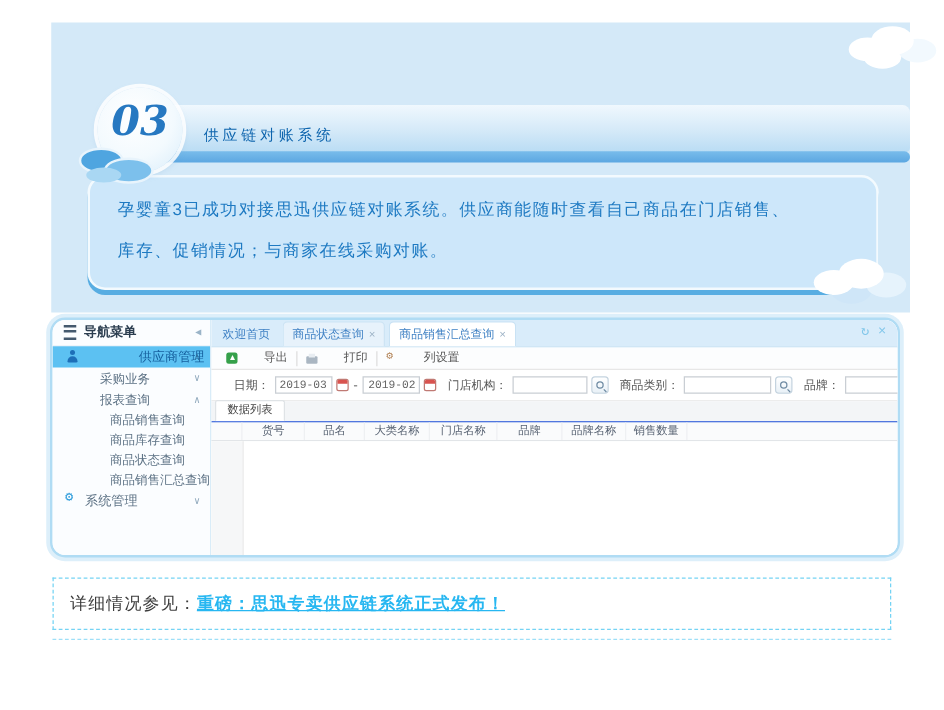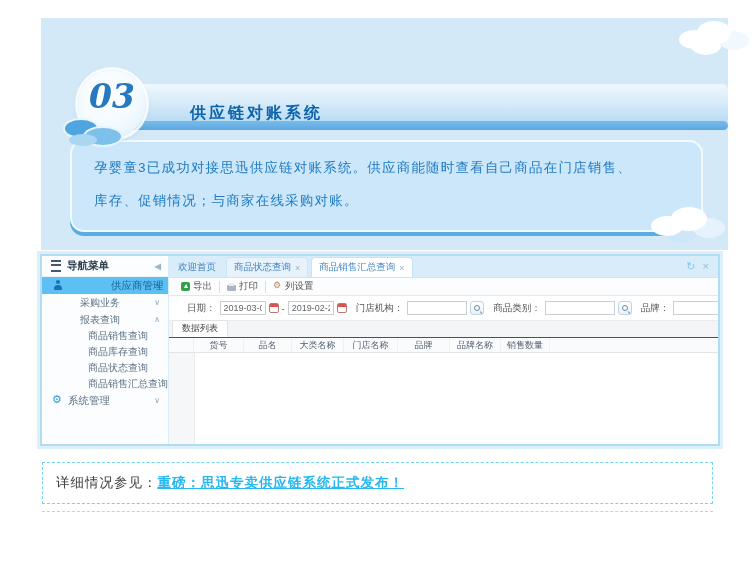--- a/index.html
+++ b/index.html
@@ -11,44 +11,44 @@
   .banner-bar{position:absolute;left:55px;top:66px;right:0;height:38px;
       background:linear-gradient(180deg,#f0f8fe 0%,#d4e9f8 55%,#b9dcf4 100%);
       border-radius:10px 6px 4px 20px;}
   .banner-strip{position:absolute;left:62px;top:103px;right:0;height:9px;
       background:linear-gradient(180deg,#79bceb,#5ca7e1);border-radius:5px;}
   .badge{position:absolute;left:37px;top:52px;width:68px;height:68px;border-radius:50%;
       background:radial-gradient(circle at 42% 35%,#ffffff 0%,#f3fafe 55%,#d8ecfa 100%);
       box-shadow:0 0 0 3px rgba(255,255,255,.85),0 2px 6px rgba(110,165,210,.4);z-index:3;}
   .badge-num{position:absolute;left:11px;top:7px;font-family:"DejaVu Serif",serif;
       font-style:italic;font-weight:bold;font-size:33px;color:#2678c1;}
-  .hero-title{position:absolute;left:122px;top:74px;font-size:16px;font-weight:bold;
-      color:#0d64ad;letter-spacing:3px;z-index:4;margin-left:27px;}
+  .hero-title{position:absolute;left:122px;top:74px;font-size:12px;font-weight:normal;
+      color:#0d64ad;letter-spacing:3px;z-index:4;}
   .wave{position:absolute;border-radius:50%;z-index:4;}
   .wave1{left:22px;top:100px;width:32px;height:17px;background:#4fa5e0;border:2px solid #e8f4fc;}
   .wave2{left:42px;top:108px;width:36px;height:17px;background:#7cc0ec;border:2px solid #e8f4fc;}
   .wave3{left:28px;top:116px;width:28px;height:12px;background:#a9d7f3;}
   .desc-box{position:absolute;left:29px;top:122px;width:633px;height:92px;box-sizing:border-box;
       background:#cde7fa;border:2px solid #f3fafe;border-radius:14px;
       box-shadow:0 4px 0 0 #58ade2;padding:9px 18px 0 22px;z-index:2;}
   .desc-box p{margin:0;font-size:13.5px;color:#1e7ac2;letter-spacing:1.2px;line-height:33px;}
   .cloud{position:absolute;}
   .cloud-tr{left:632px;top:-2px;width:80px;height:44px;z-index:5;}
   .cloud-tr::before{content:'';position:absolute;left:6px;top:14px;width:30px;height:19px;
       background:#fff;border-radius:50%;
       box-shadow:20px -7px 0 2px #ffffff,40px 1px 0 0 #f2f9fe,12px 6px 0 0 #ffffff;}
   .cloud-br{left:600px;top:182px;width:90px;height:50px;z-index:6;}
   .cloud-br::before{content:'';position:absolute;left:10px;top:16px;width:32px;height:20px;
       background:#fff;border-radius:50%;
       box-shadow:22px -7px 0 2px #ffffff,42px 2px 0 0 #e6f3fc,14px 7px 0 0 #cfe6f8;}
 
   
   .app{position:absolute;left:40px;top:254px;width:680px;height:192px;box-sizing:border-box;
-      background:#fff;border:2px solid #b0dcf4;border-radius:0;
-      box-shadow:0 0 0 3px #ddeffa;overflow:hidden;display:flex;}
+      background:#fff;border:2px solid #b0dcf4;border-radius:12px;
+      box-shadow:0 0 0 3px #ddeffa;overflow:hidden;display:flex;font-family:Liberation Mono, monospace;}
   
   .sidebar{flex:0 0 126px;background:#fbfdff;border-right:1px solid #d9ecf8;font-size:10px;position:relative;}
   .side-header{height:20px;display:flex;align-items:center;gap:6px;padding:0 7px 0 9px;
       border-bottom:1px solid #edf4fa;color:#2c3e50;font-weight:bold;font-size:10.5px;}
   .hamburger{width:10px;height:8px;border-top:2px solid #44596e;border-bottom:2px solid #44596e;position:relative;}
   .hamburger::after{content:'';position:absolute;left:0;right:0;top:2px;height:2px;background:#44596e;}
   .collapse{margin-left:auto;color:#9ab4c8;font-size:8px;}
   .side-item{position:relative;height:17px;display:flex;align-items:center;color:#5d7285;cursor:default;}
   .level0{padding-left:10px;gap:5px;font-size:10.5px;}
   .level1{padding-left:38px;font-size:10px;}
@@ -70,21 +70,21 @@
   .tab{height:19px;padding:0 7px;font-size:9.5px;color:#3f81c4;display:flex;align-items:center;gap:4px;}
   .tab + .tab{background:#e7f2fb;border:1px solid #cde4f4;border-bottom:none;
       border-radius:4px 4px 0 0;margin-left:3px;}
   .tab.active{background:#ffffff;border:1px solid #c9e2f4;border-bottom:none;border-radius:4px 4px 0 0;}
   .tab-close{color:#9ab0c4;font-size:9px;}
   .tab-close:empty{display:none;}
   .tab-actions{margin-left:auto;align-self:center;display:flex;gap:7px;padding-right:9px;
       color:#82c7ea;font-size:11px;line-height:11px;}
   .toolbar{height:17px;background:#fcfdfe;border-bottom:1px solid #e7e7e7;display:flex;
       align-items:center;padding-left:5px;font-size:9.5px;color:#555;}
-  .tb-item{display:flex;align-items:center;gap:3px;padding:0 7px;height:12px;}
+  .tb-item{display:flex;align-items:center;gap:21px;padding:0 7px;height:12px;}
   .tb-item + .tb-item{border-left:1px solid #ddd;}
   .tic{width:9px;height:9px;display:inline-block;position:relative;}
   .tic-export{background:#35a04a;border-radius:2px;}
   .tic-export::after{content:'';position:absolute;left:2.5px;top:2px;width:0;height:0;
       border-left:2px solid transparent;border-right:2px solid transparent;border-bottom:4px solid #fff;}
   .tic-print{background:#aab6c2;height:6px;margin-top:2px;border-radius:1px;}
   .tic-print::before{content:'';position:absolute;left:2px;top:-2px;width:5px;height:3px;background:#e8edf2;}
   .tic-columns::before{content:'⚙';position:absolute;left:0;top:-1px;font-size:9px;line-height:9px;color:#b5885e;}
   .filters{height:24px;display:flex;align-items:center;gap:3px;font-size:9.5px;color:#555;
       padding-left:12px;border-bottom:1px solid #ececec;background:#fff;}

